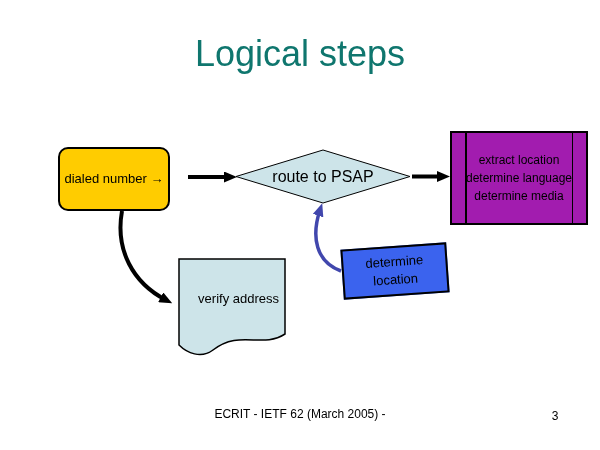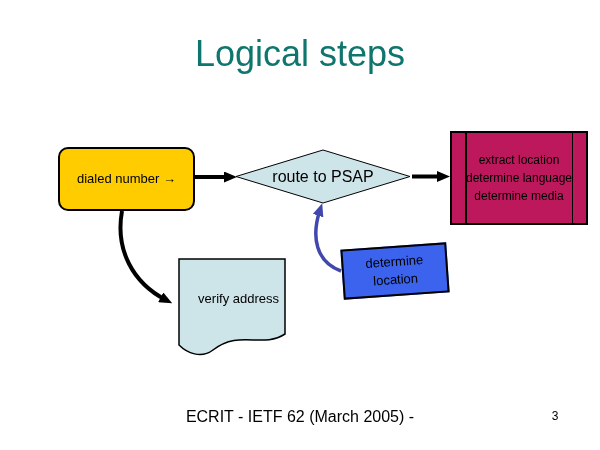--- a/index.html
+++ b/index.html
@@ -30,21 +30,21 @@
     box-sizing: border-box;
     display: flex;
     flex-direction: column;
     align-items: center;
     justify-content: center;
     text-align: center;
     font-size: 13px;
     line-height: 1.4;
   }
   .node-yellow {
-    left: 58px; top: 147px; width: 137px; height: 64px;
+    left: 58px; top: 147px; width: 112px; height: 64px;
     border: 2px solid #000;
     border-radius: 10px;
   }
   .node-green {
     left: 450px; top: 131px; width: 138px; height: 94px;
     border: 2px solid #000;
     font-size: 12px;
     line-height: 1.5;
   }
   .node-green .vbar {
@@ -70,21 +70,21 @@
   .document-label {
     position: absolute;
     left: 183px; top: 291px; width: 96px;
     text-align: right;
     font-size: 13px;
   }
   .footer {
     position: absolute;
     left: 0; top: 407px; width: 100%;
     text-align: center;
-    font-size: 16px;
+    font-size: 12px;
     line-height: 1.2;
   }
   .page-number {
     position: absolute;
     left: 545px; top: 409px; width: 20px;
     text-align: center;
     font-size: 12px;
   }
 </style>
 </head>
@@ -116,21 +116,21 @@
 
     <path d="M341,271 C316,262 311,237 320,210" fill="none" stroke-width="3.5" marker-end="url(#ahBlue)" stroke="#4147AD"></path>
   </svg>
 
   <div class="node node-yellow" style="background-color: rgb(255, 204, 0);">
     <div>dialed number →</div>
   </div>
 
   <div class="diamond-label">route to PSAP</div>
 
-  <div class="node node-green" style="background-color: #be185d; align-items: center;">
+  <div class="node node-green" style="background-color: #a21caf; align-items: center;">
     <div class="vbar left"></div>
     <div class="vbar right"></div>
     <div class="gl">extract location</div>
     <div class="gl">determine language</div>
     <div class="gl">determine media</div>
   </div>
 
   <div class="node node-blue" style="background-color: rgb(59, 99, 238);">
     <div>determine</div>
     <div>location</div>

